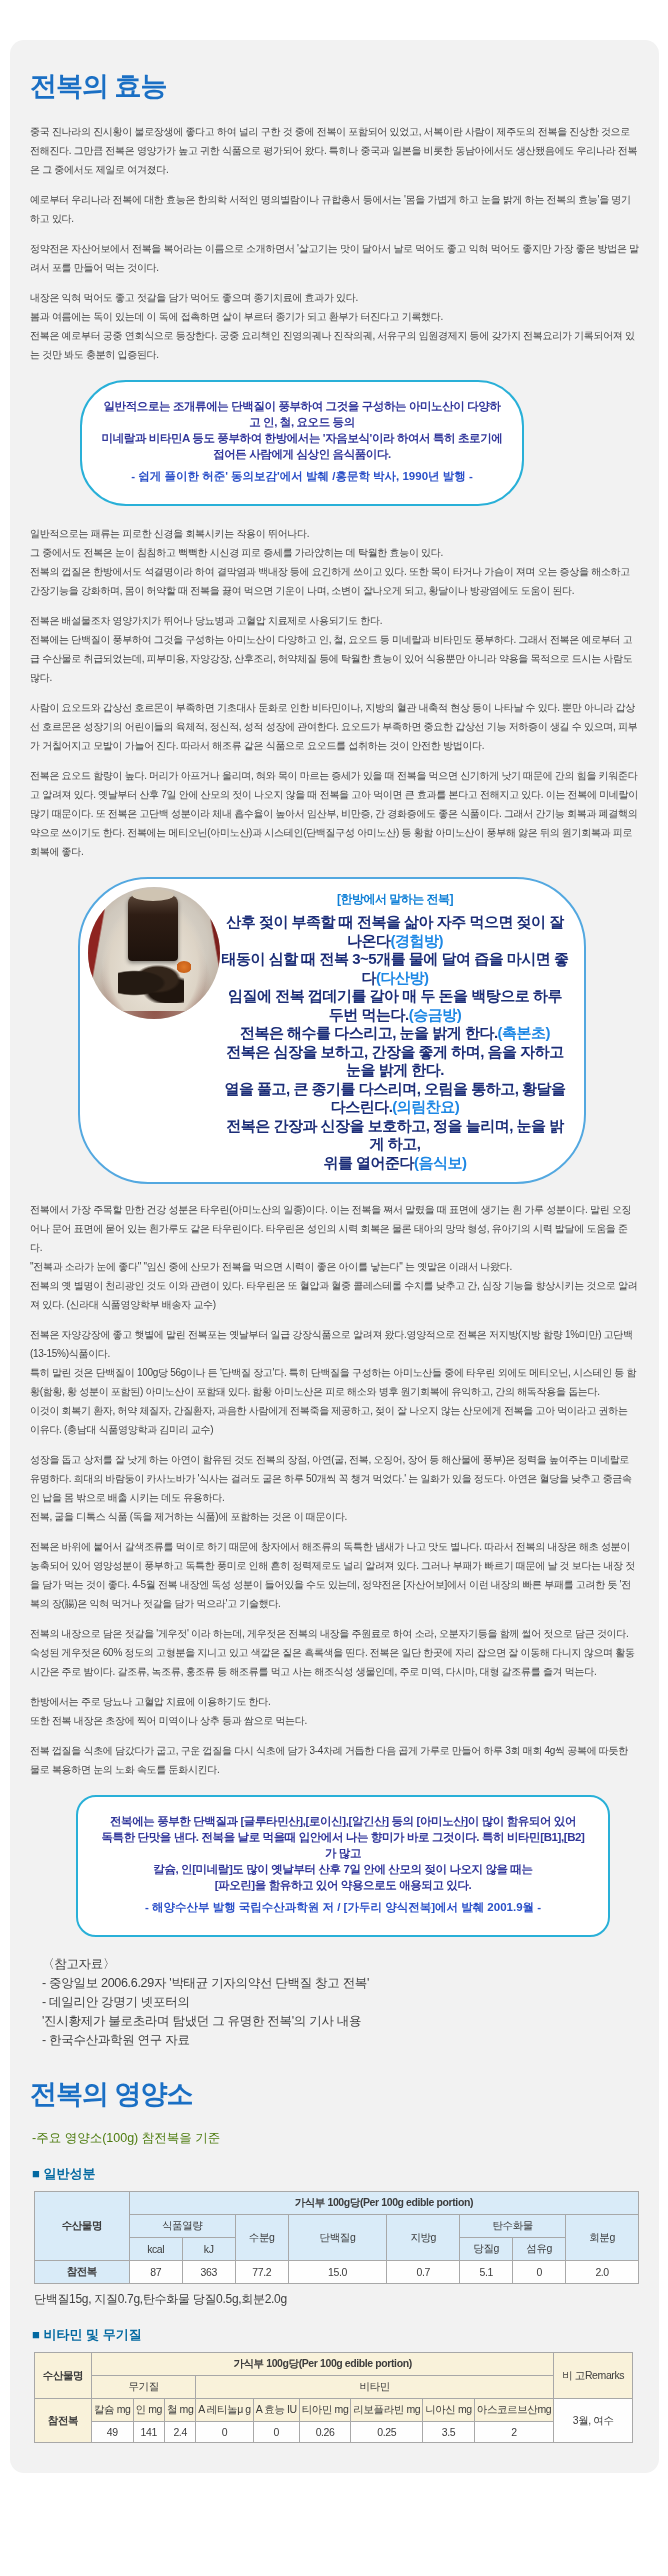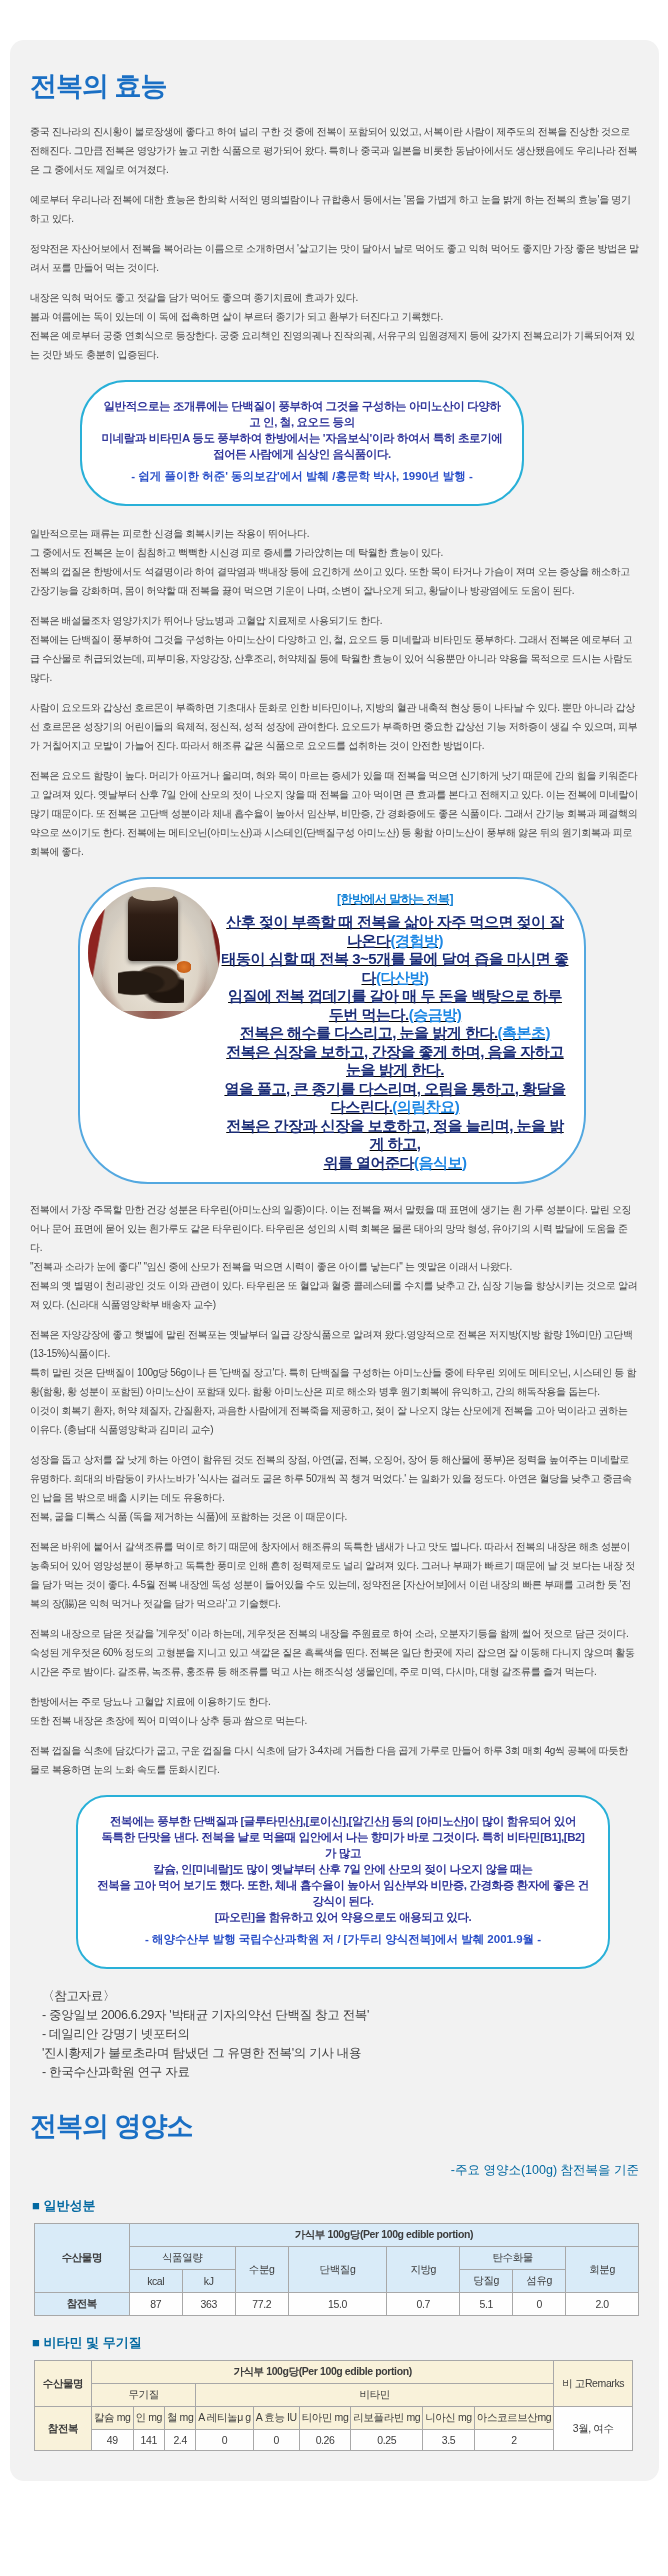--- a/index.html
+++ b/index.html
@@ -3,25 +3,25 @@
 <meta charset="utf-8">
 <style>
   html,body{margin:0;padding:0;background:#ffffff;}
   body{width:668px;min-height:2576px;font-family:"Liberation Sans","DejaVu Sans",sans-serif;}
   .card{width:609px;margin:40px 10px 0 10px;background:#f2f2f2;border-radius:14px;padding:22px 20px 30px 20px;position:relative;overflow:hidden;}
   .sec-title{color:#1a6fc4;font-size:27px;font-weight:bold;margin:6px 0 18px 0;letter-spacing:-1px;}
   .body-p{color:#3f3f3f;font-size:10px;line-height:19px;margin:0 0 11px 0;white-space:pre-line;letter-spacing:-0.3px;}
   
   .quote-box{background:#ffffff;border:2px solid #29b0d8;border-radius:46px;padding:16px 18px;margin:16px 0 18px 50px;text-align:center;}
   .q1{width:404px;}
-  .q2{width:494px;margin-left:46px;border-radius:31px;}
+  .q2{width:494px;margin-left:46px;border-radius:20px;}
   .q-line{color:#32379b;font-size:11.5px;font-weight:bold;line-height:16px;letter-spacing:-0.4px;}
   .q-src{color:#2b50c8;font-size:11.5px;font-weight:bold;line-height:23px;margin-top:3px;}
   
-  .herbal-box{background:#ffffff;border:2px solid #53a8e0;border-radius:70px;margin:16px 0 16px 48px;width:482px;padding:8px 14px 10px 8px;display:flex;align-items:flex-start;text-decoration:underline;}
+  .herbal-box{background:#ffffff;border:2px solid #53a8e0;border-radius:70px;margin:16px 0 16px 48px;width:482px;padding:8px 14px 10px 8px;display:flex;align-items:flex-start;}
   .photo-wrap{width:132px;height:132px;border-radius:50%;flex:0 0 132px;overflow:hidden;position:relative;background:
      radial-gradient(circle at 50% 45%, #e8e2d8 0%, #cfc8bd 55%, #b9a99a 80%, #a78d7c 100%);}
   .photo-tray{position:absolute;left:-8px;top:0;width:150px;height:132px;background:
      linear-gradient(100deg, #8e2420 0%, #8e2420 16%, transparent 17%),
      linear-gradient(260deg, #7d1f1c 0%, #7d1f1c 14%, transparent 15%),
      radial-gradient(ellipse at 50% 88%, rgba(120,40,30,.75) 0%, transparent 55%);}
   .photo-cloth{position:absolute;left:14px;top:14px;width:104px;height:110px;background:
      radial-gradient(ellipse at 50% 60%, #efeae0 0%, #ddd4c6 60%, transparent 72%);}
   .photo-jar{position:absolute;left:40px;top:8px;width:50px;height:66px;background:linear-gradient(180deg,#5a4638 0%,#2e1d14 30%,#1d120c 100%);border-radius:8px 8px 4px 4px;box-shadow:0 2px 4px rgba(0,0,0,.45);}
   .photo-jar:before{content:"";position:absolute;left:4px;top:-6px;width:42px;height:12px;background:#cfc4b2;border-radius:50%;}
@@ -30,21 +30,21 @@
      radial-gradient(ellipse at 60% 40%, #33251a 0%, #33251a 35%, transparent 42%),
      radial-gradient(ellipse at 80% 70%, #1f150e 0%, #1f150e 30%, transparent 38%);}
   .photo-garnish{position:absolute;left:88px;top:74px;width:16px;height:12px;background:radial-gradient(circle,#e07a2a 0%,#c85f18 70%,transparent 75%);border-radius:50%;}
   .herbal-text{flex:1;text-align:center;padding-top:4px;}
   .herbal-title{color:#0e7fd6;font-size:12px;font-weight:bold;margin-bottom:5px;letter-spacing:-0.5px;}
   .h-line{color:#1b2d77;font-size:15px;font-weight:bold;line-height:18.5px;letter-spacing:-0.5px;}
   .h-src{color:#1e88e5;}
   
   .refs{color:#3f3f3f;font-size:12.5px;line-height:19px;margin:4px 0 26px 12px;white-space:pre-line;letter-spacing:-0.3px;}
   
-  .subtitle{color:#0369a1;font-size:12.5px;margin:0 0 14px 2px;text-align:right;}
+  .subtitle{color:#4d7c0f;font-size:12.5px;margin:0 0 14px 2px;}
   .tbl-head{color:#0369a1;font-size:13px;font-weight:bold;margin:18px 0 8px 2px;}
   table{border-collapse:collapse;margin-left:4px;position:relative;z-index:2;}
   td{border:1px solid #a8a8a8;font-size:10.5px;color:#3c3c3c;text-align:center;padding:4px 3px;letter-spacing:-0.4px;}
   .t-note{color:#3f3f3f;font-size:12px;line-height:17px;margin:7px 0 0 4px;letter-spacing:-0.3px;position:relative;z-index:2;}
   .hd1{background:#d9ebf8;}
   .hd2{background:#f9f2da;}
   .cell-w{background:rgba(255,255,255,.88);}
   .bold{font-weight:bold;}
   .t1 td{min-width:46px;}
   .t1 .c-name{width:88px;}
@@ -110,21 +110,20 @@
   <p class="body-p">전복은 바위에 붙어서 갈색조류를 먹이로 하기 때문에 창자에서 해조류의 독특한 냄새가 나고 맛도 별나다. 따라서 전복의 내장은 해초 성분이 농축되어 있어 영양성분이 풍부하고 독특한 풍미로 인해 흔히 정력제로도 널리 알려져 있다. 그러나 부패가 빠르기 때문에 날 것 보다는 내장 젓을 담가 먹는 것이 좋다. 4-5월 전복 내장엔 독성 성분이 들어있을 수도 있는데, 정약전은 [자산어보]에서 이런 내장의 빠른 부패를 고려한 듯 '전복의 장(腸)은 익혀 먹거나 젓갈을 담가 먹으라'고 기술했다.</p>
   <p class="body-p">전복의 내장으로 담은 젓갈을 '게우젓' 이라 하는데, 게우젓은 전복의 내장을 주원료로 하여 소라, 오분자기등을 함께 썰어 젓으로 담근 것이다. 숙성된 게우젓은 60% 정도의 고형분을 지니고 있고 색깔은 짙은 흑록색을 띤다. 전복은 일단 한곳에 자리 잡으면 잘 이동해 다니지 않으며 활동시간은 주로 밤이다. 갈조류, 녹조류, 홍조류 등 해조류를 먹고 사는 해조식성 생물인데, 주로 미역, 다시마, 대형 갈조류를 즐겨 먹는다.</p>
   <p class="body-p">한방에서는 주로 당뇨나 고혈압 치료에 이용하기도 한다.
 또한 전복 내장은 초장에 찍어 미역이나 상추 등과 쌈으로 먹는다.</p>
   <p class="body-p">전복 껍질을 식초에 담갔다가 굽고, 구운 껍질을 다시 식초에 담가 3-4차례 거듭한 다음 곱게 가루로 만들어 하루 3회 매회 4g씩 공복에 따듯한 물로 복용하면 눈의 노화 속도를 둔화시킨다.</p>
 
   <div class="quote-box q2">
     <div class="q-line">전복에는 풍부한 단백질과 [글루타민산],[로이신],[알긴산] 등의 [아미노산]이 많이 함유되어 있어</div>
     <div class="q-line">독특한 단맛을 낸다. 전복을 날로 먹을때 입안에서 나는 향미가 바로 그것이다. 특히 비타민[B1],[B2]가 많고</div>
     <div class="q-line">칼슘, 인[미네랄]도 많이 옛날부터 산후 7일 안에 산모의 젖이 나오지 않을 때는</div>
-    <div class="q-line">전복을 고아 먹어 보기도 했다. 또한, 체내 흡수율이 높아서 임산부와 비만증, 간경화증 환자에 좋은 건강식이 된다.</div>
     <div class="q-line">[파오린]을 함유하고 있어 약용으로도 애용되고 있다.</div>
     <div class="q-src">- 해양수산부 발행 국립수산과학원 저 / [가두리 양식전복]에서 발췌 2001.9월 -</div>
   </div>
 
   <div class="refs">〈참고자료〉
 - 중앙일보 2006.6.29자 '박태균 기자의약선 단백질 창고 전복'
 - 데일리안 강명기 넷포터의
   '진시황제가 불로초라며 탐냈던 그 유명한 전복'의 기사 내용
 - 한국수산과학원 연구 자료</div>
 
@@ -158,20 +157,21 @@
       <td class="cell-w">363</td>
       <td class="cell-w">77.2</td>
       <td class="cell-w">15.0</td>
       <td class="cell-w">0.7</td>
       <td class="cell-w">5.1</td>
       <td class="cell-w">0</td>
       <td class="cell-w">2.0</td>
     </tr>
   </tbody>
     </table>
+  <div class="t-note">단백질15g, 지질0.7g,탄수화물 당질0.5g,회분2.0g</div>
 
   <div class="tbl-head">■ 비타민 및 무기질</div>
   <table class="t2">
     <tbody>
         <tr>
       <td class="hd2 bold" rowspan="2" style="width:52px">수산물명</td>
       <td class="hd2 bold" colspan="9">가식부 100g당(Per 100g edible portion)</td>
       <td class="hd2" rowspan="2" style="width:74px">비 고Remarks</td>
     </tr>
     <tr>

